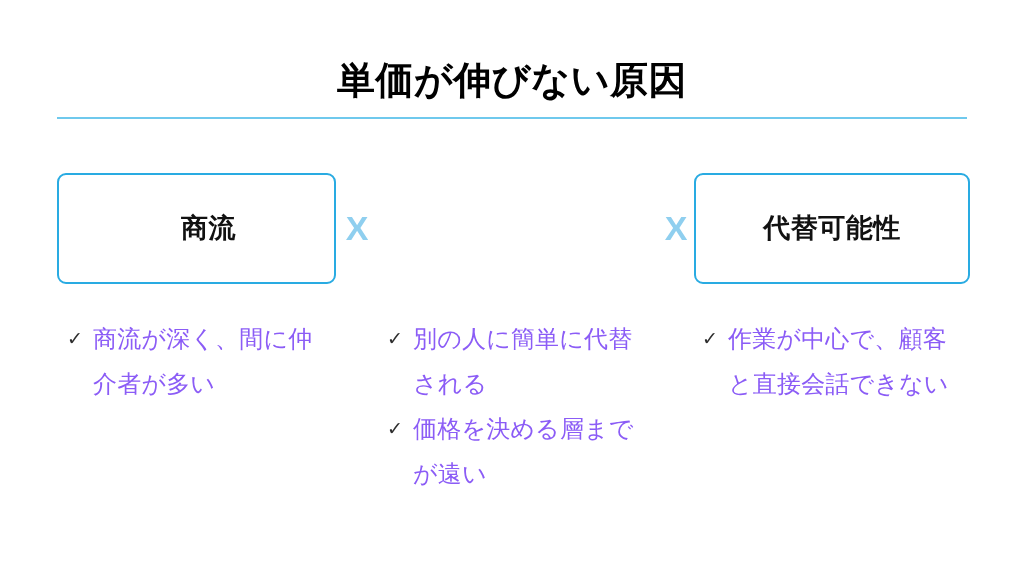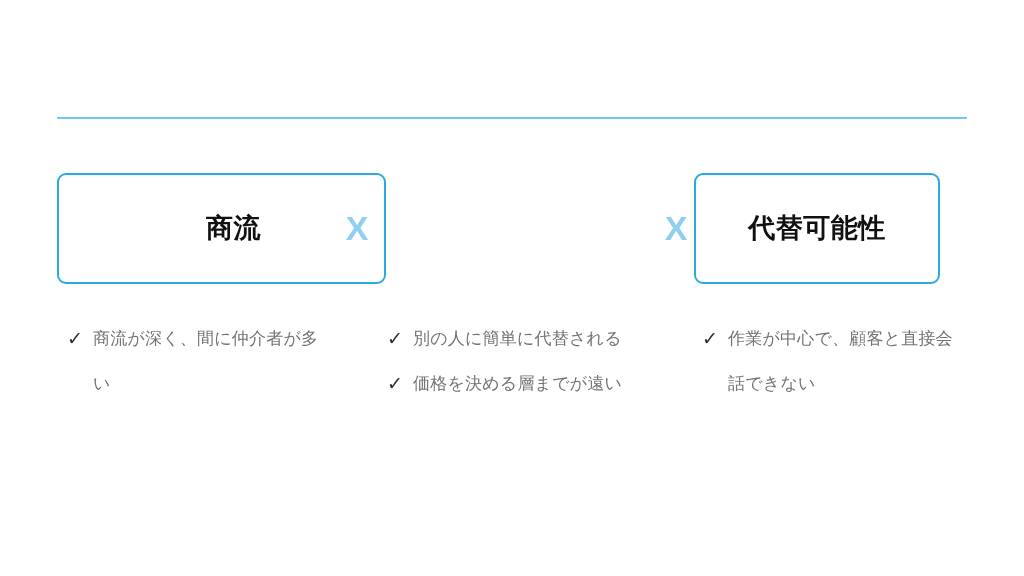--- a/index.html
+++ b/index.html
@@ -61,23 +61,23 @@
     height: 111px;
     box-sizing: border-box;
     border: 2px solid #29ABE2;
     border-radius: 9px;
     background: #ffffff;
     display: flex;
     align-items: center;
     justify-content: center;
     text-align: center;
   }
-  .concept-box.b1 { left: 0px;   width: 329px; padding-left: 24px; }
+  .concept-box.b1 { left: 0px;   width: 279px; padding-left: 24px; }
   .concept-box.b2 { left: 321px; width: 277px; }
-  .concept-box.b3 { left: 637px; width: 246px; }
+  .concept-box.b3 { left: 637px; width: 276px; }
 
   .concept-label {
     font-size: 27px;
     font-weight: 700;
     color: #111111;
     line-height: 1.28;
     letter-spacing: 0.5px;
     white-space: pre-line;
   }
 
@@ -126,32 +126,33 @@
     flex: 0 0 auto;
     width: 26px;
     font-size: 19px;
     line-height: 45px;
     color: #2E2E2E;
     text-align: left;
   }
 
   .bullet-text {
     flex: 1 1 auto;
-    font-size: 17px;
+    font-size: 24px;
     line-height: 45px;
-    color: #737373;
+    color: #8b5cf6;
     letter-spacing: 0.2px;
     word-break: break-all;
   }
 </style>
 </head>
 <body>
 
 <div class="slide">
 
+  <div class="slide-title">単価が伸びない原因</div>
 
   <div class="title-rule"></div>
 
   <div class="formula-row">
 
     <div class="concept-box b1">
       <span class="concept-label">商流</span>
     </div>
 
     <div class="multiply m1">X</div>

